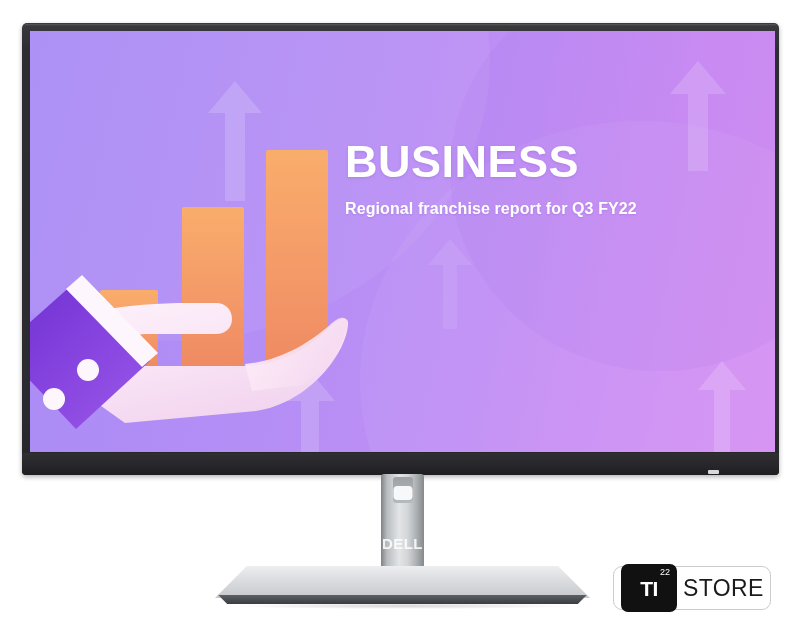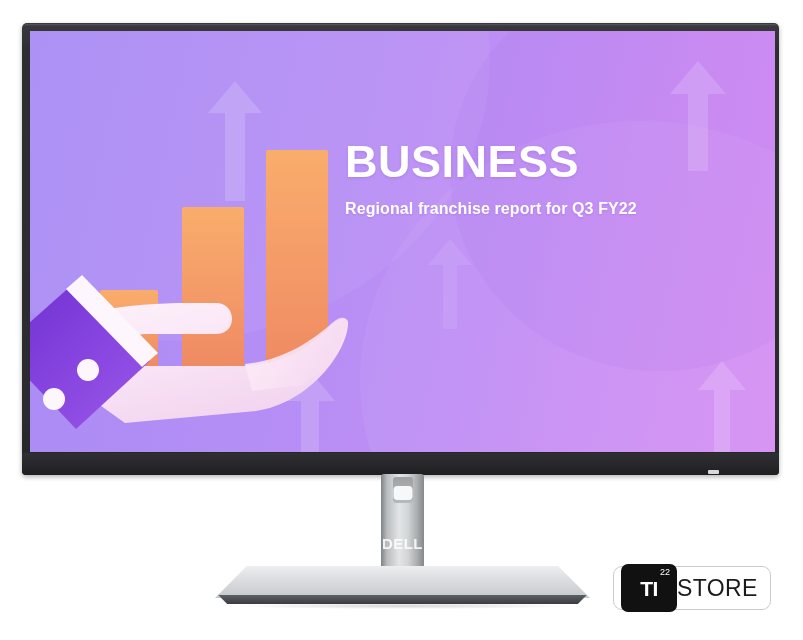--- a/index.html
+++ b/index.html
@@ -230,20 +230,21 @@
   .logo-sup {
     position: absolute;
     right: 7px;
     top: 4px;
     color: #ffffff;
     font-size: 9px;
     font-weight: normal;
     line-height: 1;
   }
   .logo-store {
+    margin-left: 6px;
     color: #1b1b1b;
     font-size: 23px;
     letter-spacing: 0.4px;
     line-height: 1;
   }
 </style>
 </head>
 <body>
 
 <div class="monitor">

